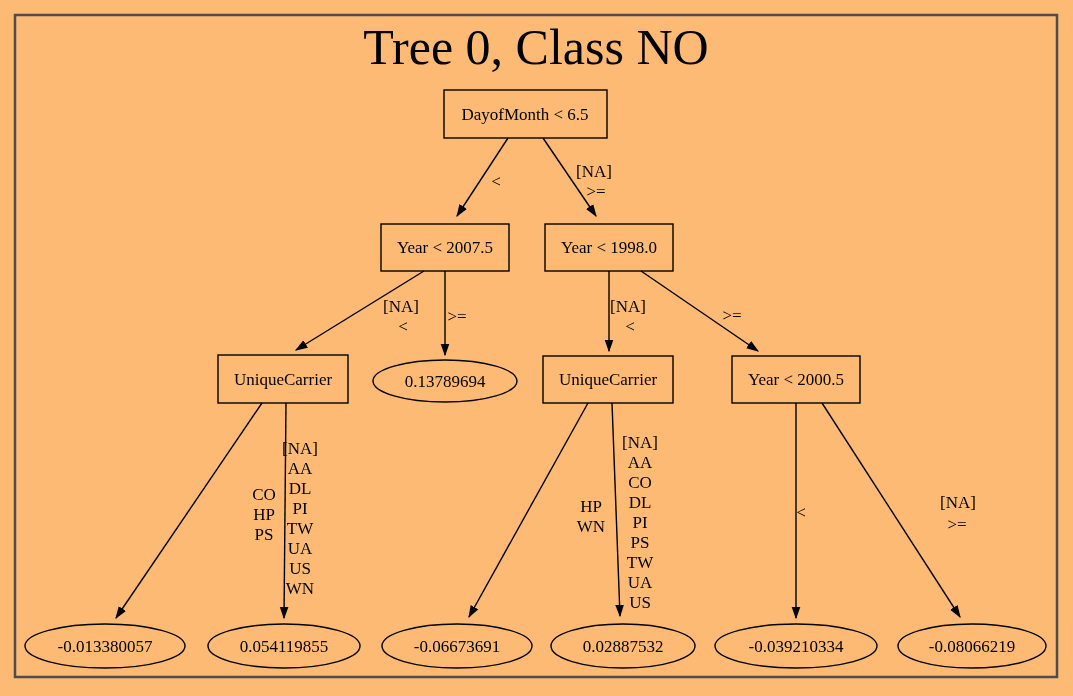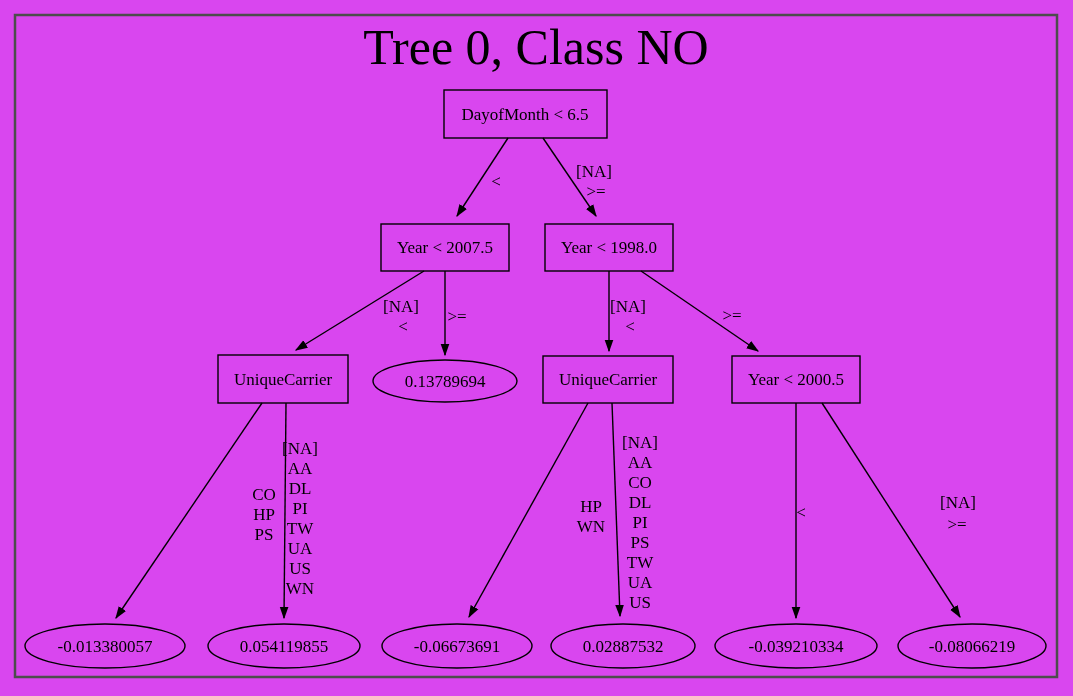--- a/index.html
+++ b/index.html
@@ -1,20 +1,20 @@
 <!DOCTYPE html>
 <html><head>
 <meta charset="utf-8">
 <style>
   html, body { margin: 0; padding: 0; background: #ffffff; }
   #screen {
     position: relative;
     width: 1073px;
     height: 696px;
-    background: #d946ef;
+    background: #fdba74;
     overflow: hidden;
     font-family: "Liberation Serif", "DejaVu Serif", serif;
   }
   svg text {
     font-family: "Liberation Serif", "DejaVu Serif", serif;
     fill: #000000;
   }
   .title-text { font-size: 50px; text-anchor: middle; }
   .node-text  { font-size: 17px; text-anchor: middle; }
   .edge-text  { font-size: 17px; text-anchor: middle; }

